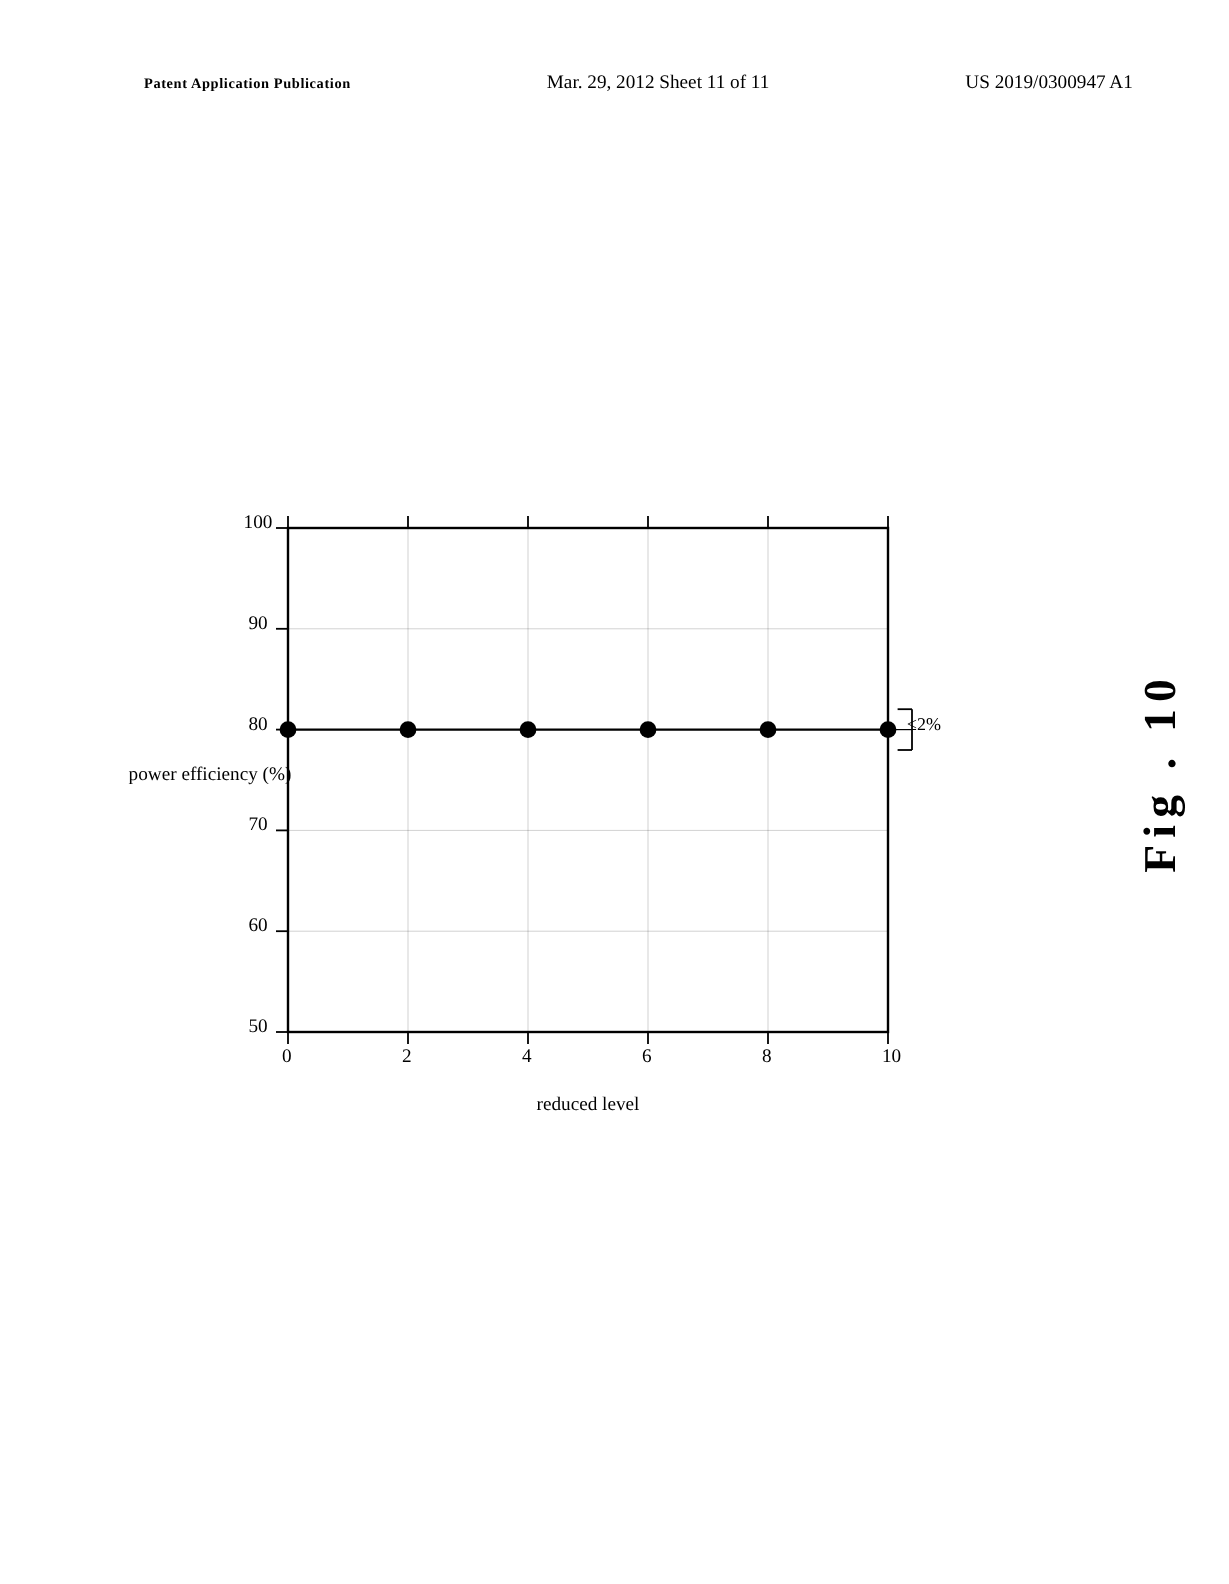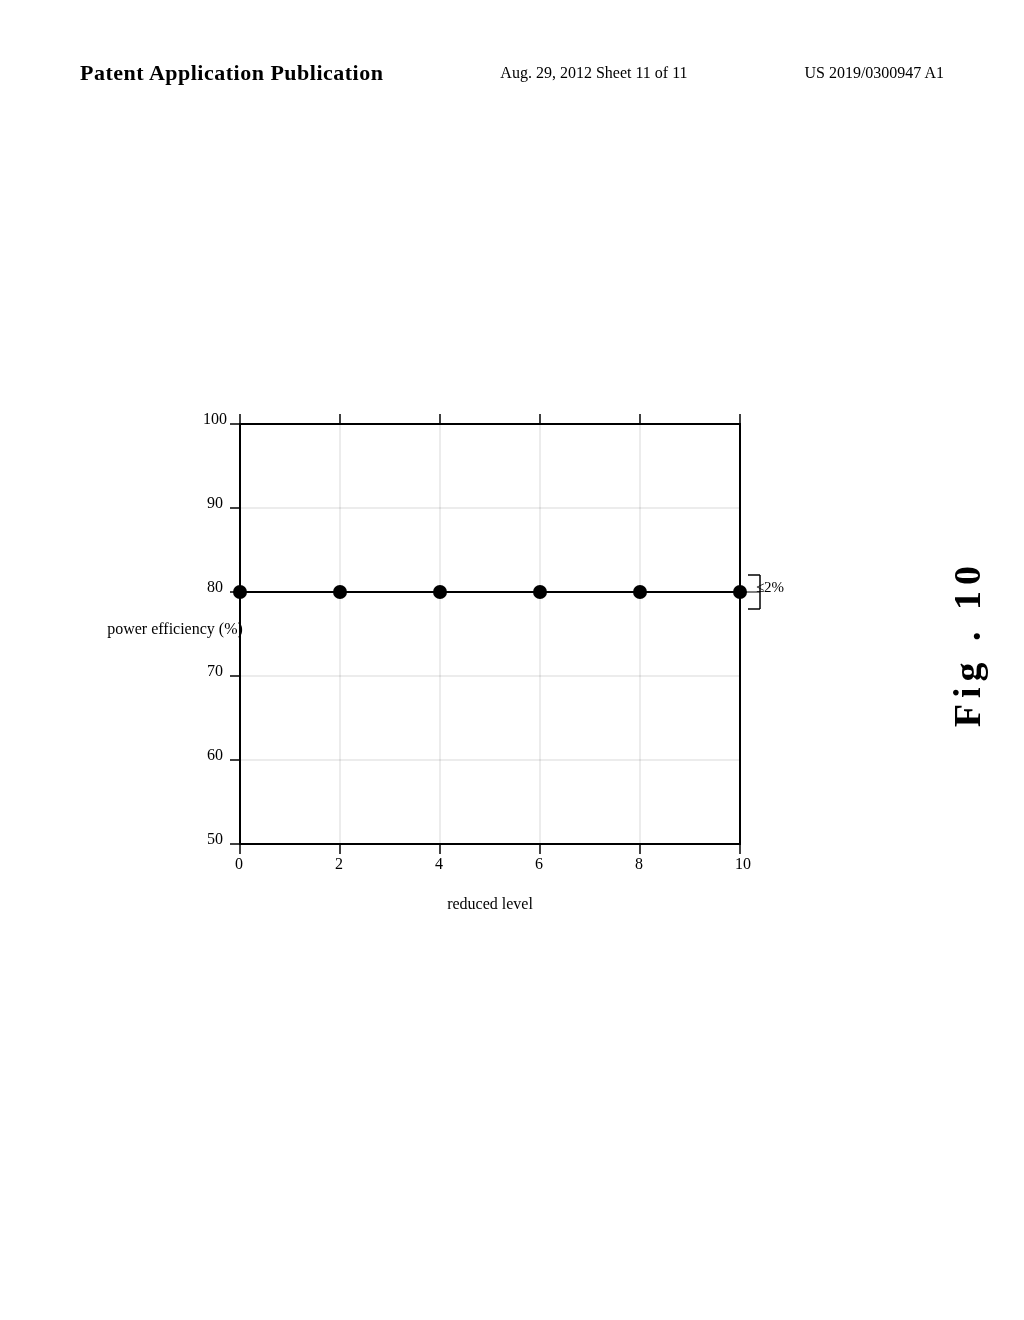--- a/index.html
+++ b/index.html
@@ -17,40 +17,41 @@
       left: 0;
       right: 0;
       display: flex;
       flex-direction: row;
       justify-content: space-between;
       align-items: center;
       padding: 0 80px;
     }
     .header-left {
       font-weight: bold;
-      font-size: 22px;
+      font-size: 12px;
       letter-spacing: 0.5px;
+      margin-left: 40px;
     }
     .header-center {
       font-size: 16px;
     }
     .header-right {
       font-size: 16px;
     }
   </style>
 </head>
 <body>
 
 <div class="header">
   <span class="header-left">Patent Application Publication</span>
-  <span class="header-center">Aug. 29, 2012  Sheet 11 of 11</span>
+  <span class="header-center">Mar. 29, 2012  Sheet 11 of 11</span>
   <span class="header-right">US 2019/0300947 A1</span>
 </div>
 
-<div style="position:absolute; top:184px; left:80px; width:820px; height:820px;">
+<div style="position:absolute; top:200px; left:80px; width:820px; height:820px;">
   <svg width="820" height="820">
 
     <g transform="translate(410, 410) rotate(90) translate(-250, -300)">
 
       <rect x="80" y="50" width="420" height="500" fill="none" stroke="black" stroke-width="2"></rect>
 
       <line x1="80" y1="450" x2="500" y2="450" stroke="black" stroke-width="0.5" stroke-dasharray="none" opacity="0.3"></line>
       <line x1="80" y1="350" x2="500" y2="350" stroke="black" stroke-width="0.5" opacity="0.3"></line>
       <line x1="80" y1="250" x2="500" y2="250" stroke="black" stroke-width="0.5" opacity="0.3"></line>
       <line x1="80" y1="150" x2="500" y2="150" stroke="black" stroke-width="0.5" opacity="0.3"></line>

